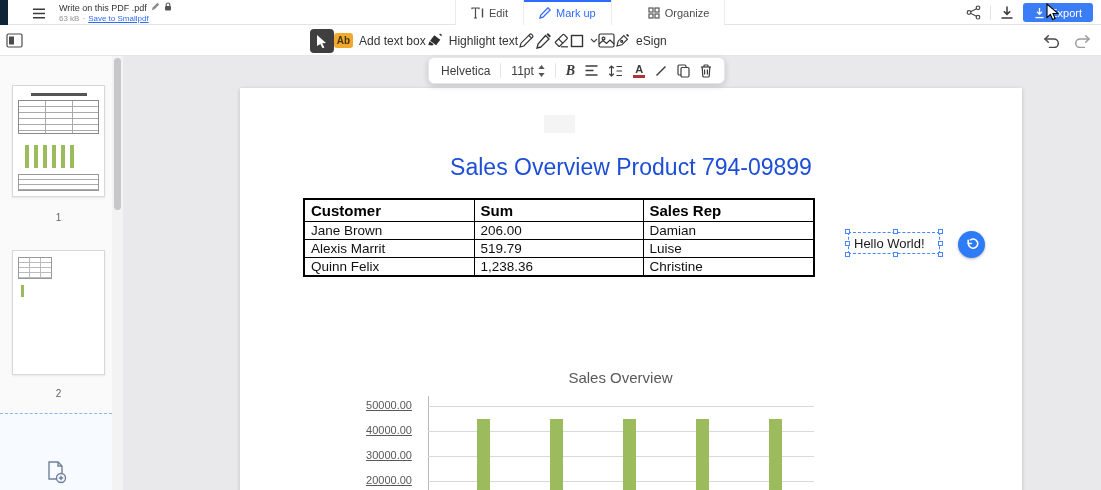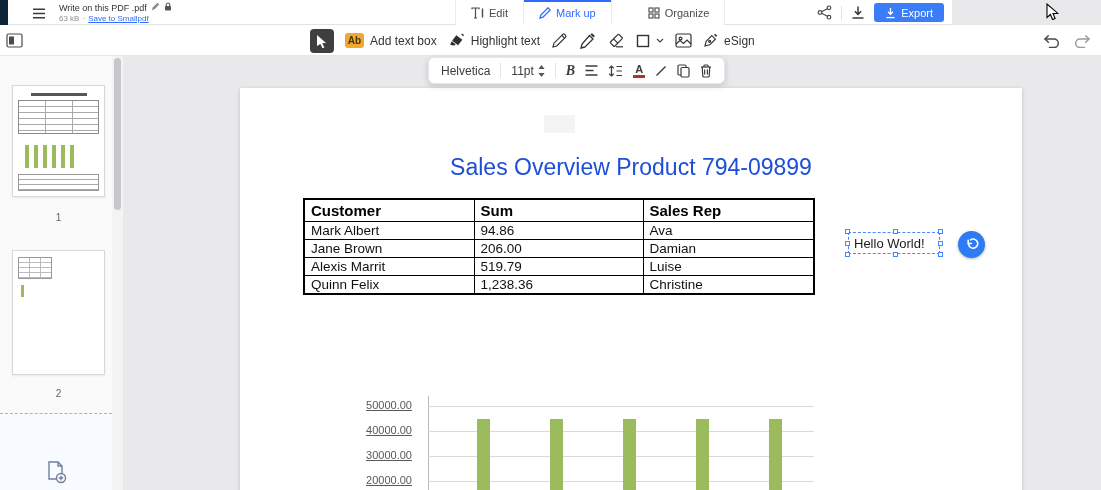--- a/index.html
+++ b/index.html
@@ -1,21 +1,21 @@
 <!DOCTYPE html>
 <html><head>
 <meta charset="utf-8">
 <style>
   * { margin:0; padding:0; box-sizing:border-box; }
   html,body { width:1101px; height:490px; overflow:hidden; background:#e9e9ec;
               font-family:"Liberation Sans", sans-serif; }
   #app { position:relative; width:1101px; height:490px; }
 
   
-  .topbar { position:absolute; left:0; top:0; width:952px; height:25px; background:#fff;
+  .topbar { position:absolute; left:0; top:0; width:1101px; height:25px; background:#fff;
             border-bottom:1px solid #e3e3e5; z-index:50; }
   .brand-strip { position:absolute; left:0; top:0; width:8px; height:25px; background:#0e2537; }
   .hamburger { position:absolute; left:32px; top:7px; background:none; border:none; cursor:pointer; }
   .file-info { position:absolute; left:59px; top:2px; }
   .file-row1 { display:flex; align-items:center; gap:4px; font-size:9px; color:#333; }
   .file-row2 { display:flex; align-items:center; gap:3px; font-size:8px; color:#909090; margin-top:1px; }
   .save-link { color:#2f6bff; text-decoration:underline; cursor:pointer; }
 
   .tabs { position:absolute; left:455px; top:0; height:25px; display:flex; }
   .tab { position:relative; display:flex; align-items:center; gap:5px; padding:0 15px;
@@ -28,21 +28,21 @@
   .icon-btn { background:none; border:none; display:flex; align-items:center; cursor:pointer; }
   .tb-divider { width:1px; height:14px; background:#e2e2e2; }
   .export-btn { display:flex; align-items:center; gap:5px; height:19px; padding:0 11px;
                 background:#3b7cf7; color:#fff; border:none; border-radius:3px; font-size:11px; cursor:pointer; }
   .cursor-overlay { position:absolute; left:1046px; top:3px; z-index:60; pointer-events:none; }
 
   
   .toolsbar { position:absolute; left:0; top:25px; width:1101px; height:31px; background:#fff;
               border-bottom:1px solid #e6e6e8; z-index:40; }
   .panel-toggle { position:absolute; left:6px; top:8px; background:none; border:none; cursor:pointer; }
-  .tools-center { position:absolute; left:310px; top:0; height:31px; display:flex; align-items:center; gap:11px; }
+  .tools-center { position:absolute; left:310px; top:0; height:31px; display:flex; align-items:center; gap:0; }
   .tool-btn { background:none; border:none; display:flex; align-items:center; gap:6px;
               font-size:12px; color:#333; cursor:pointer; }
   .cursor-tool { width:24px; height:24px; background:#3f3f3f; border-radius:4px; border:none;
                  display:flex; align-items:center; justify-content:center; cursor:pointer; }
   .ab-badge { width:19px; height:15px; background:#f0a92e; border-radius:3px; color:#45350a;
               font-size:10px; font-weight:bold; display:flex; align-items:center; justify-content:center; }
   .undo-redo { position:absolute; right:10px; top:0; height:31px; display:flex; align-items:center; gap:14px; }
 
   
   .formatbar { position:absolute; left:428px; top:57px; height:27px; background:#fff;
@@ -396,25 +396,20 @@
       <table class="sales-table">
         <thead>
           <tr>
             <th style="width:170px">Customer</th>
             <th style="width:169px">Sum</th>
             <th style="width:171px">Sales Rep</th>
           </tr>
         </thead>
         <tbody>
             <tr>
-              <td>Mark Albert</td>
-              <td>94.86</td>
-              <td>Ava</td>
-            </tr>
-            <tr>
               <td>Jane Brown</td>
               <td>206.00</td>
               <td>Damian</td>
             </tr>
             <tr>
               <td>Alexis Marrit</td>
               <td>519.79</td>
               <td>Luise</td>
             </tr>
             <tr>
@@ -436,20 +431,21 @@
         <div class="handle" style="left:44px;bottom:-4px"></div>
         <div class="handle" style="right:-4px;bottom:-4px"></div>
       </div>
       <button class="rotate-btn">
         <svg width="14" height="14" viewBox="0 0 14 14" fill="none" stroke="#fff" stroke-width="1.6" stroke-linecap="round">
             <path d="M3.2 2.3v3.2h3.2"></path>
             <path d="M3.5 5.3a4.6 4.6 0 102-3.5"></path>
           </svg>
       </button>
 
+      <div class="chart-title">Sales Overview</div>
       <div class="yaxis"></div>
 
     <div class="gridline" style="top: 318px;"></div>
         <div class="ytick" style="top: 311px;">50000.00</div>
         <div class="gridline" style="top: 343px;"></div>
         <div class="ytick" style="top: 336px;">40000.00</div>
         <div class="gridline" style="top: 368px;"></div>
         <div class="ytick" style="top: 361px;">30000.00</div>
         <div class="gridline" style="top: 393px;"></div>
         <div class="ytick" style="top: 386px;">20000.00</div>

